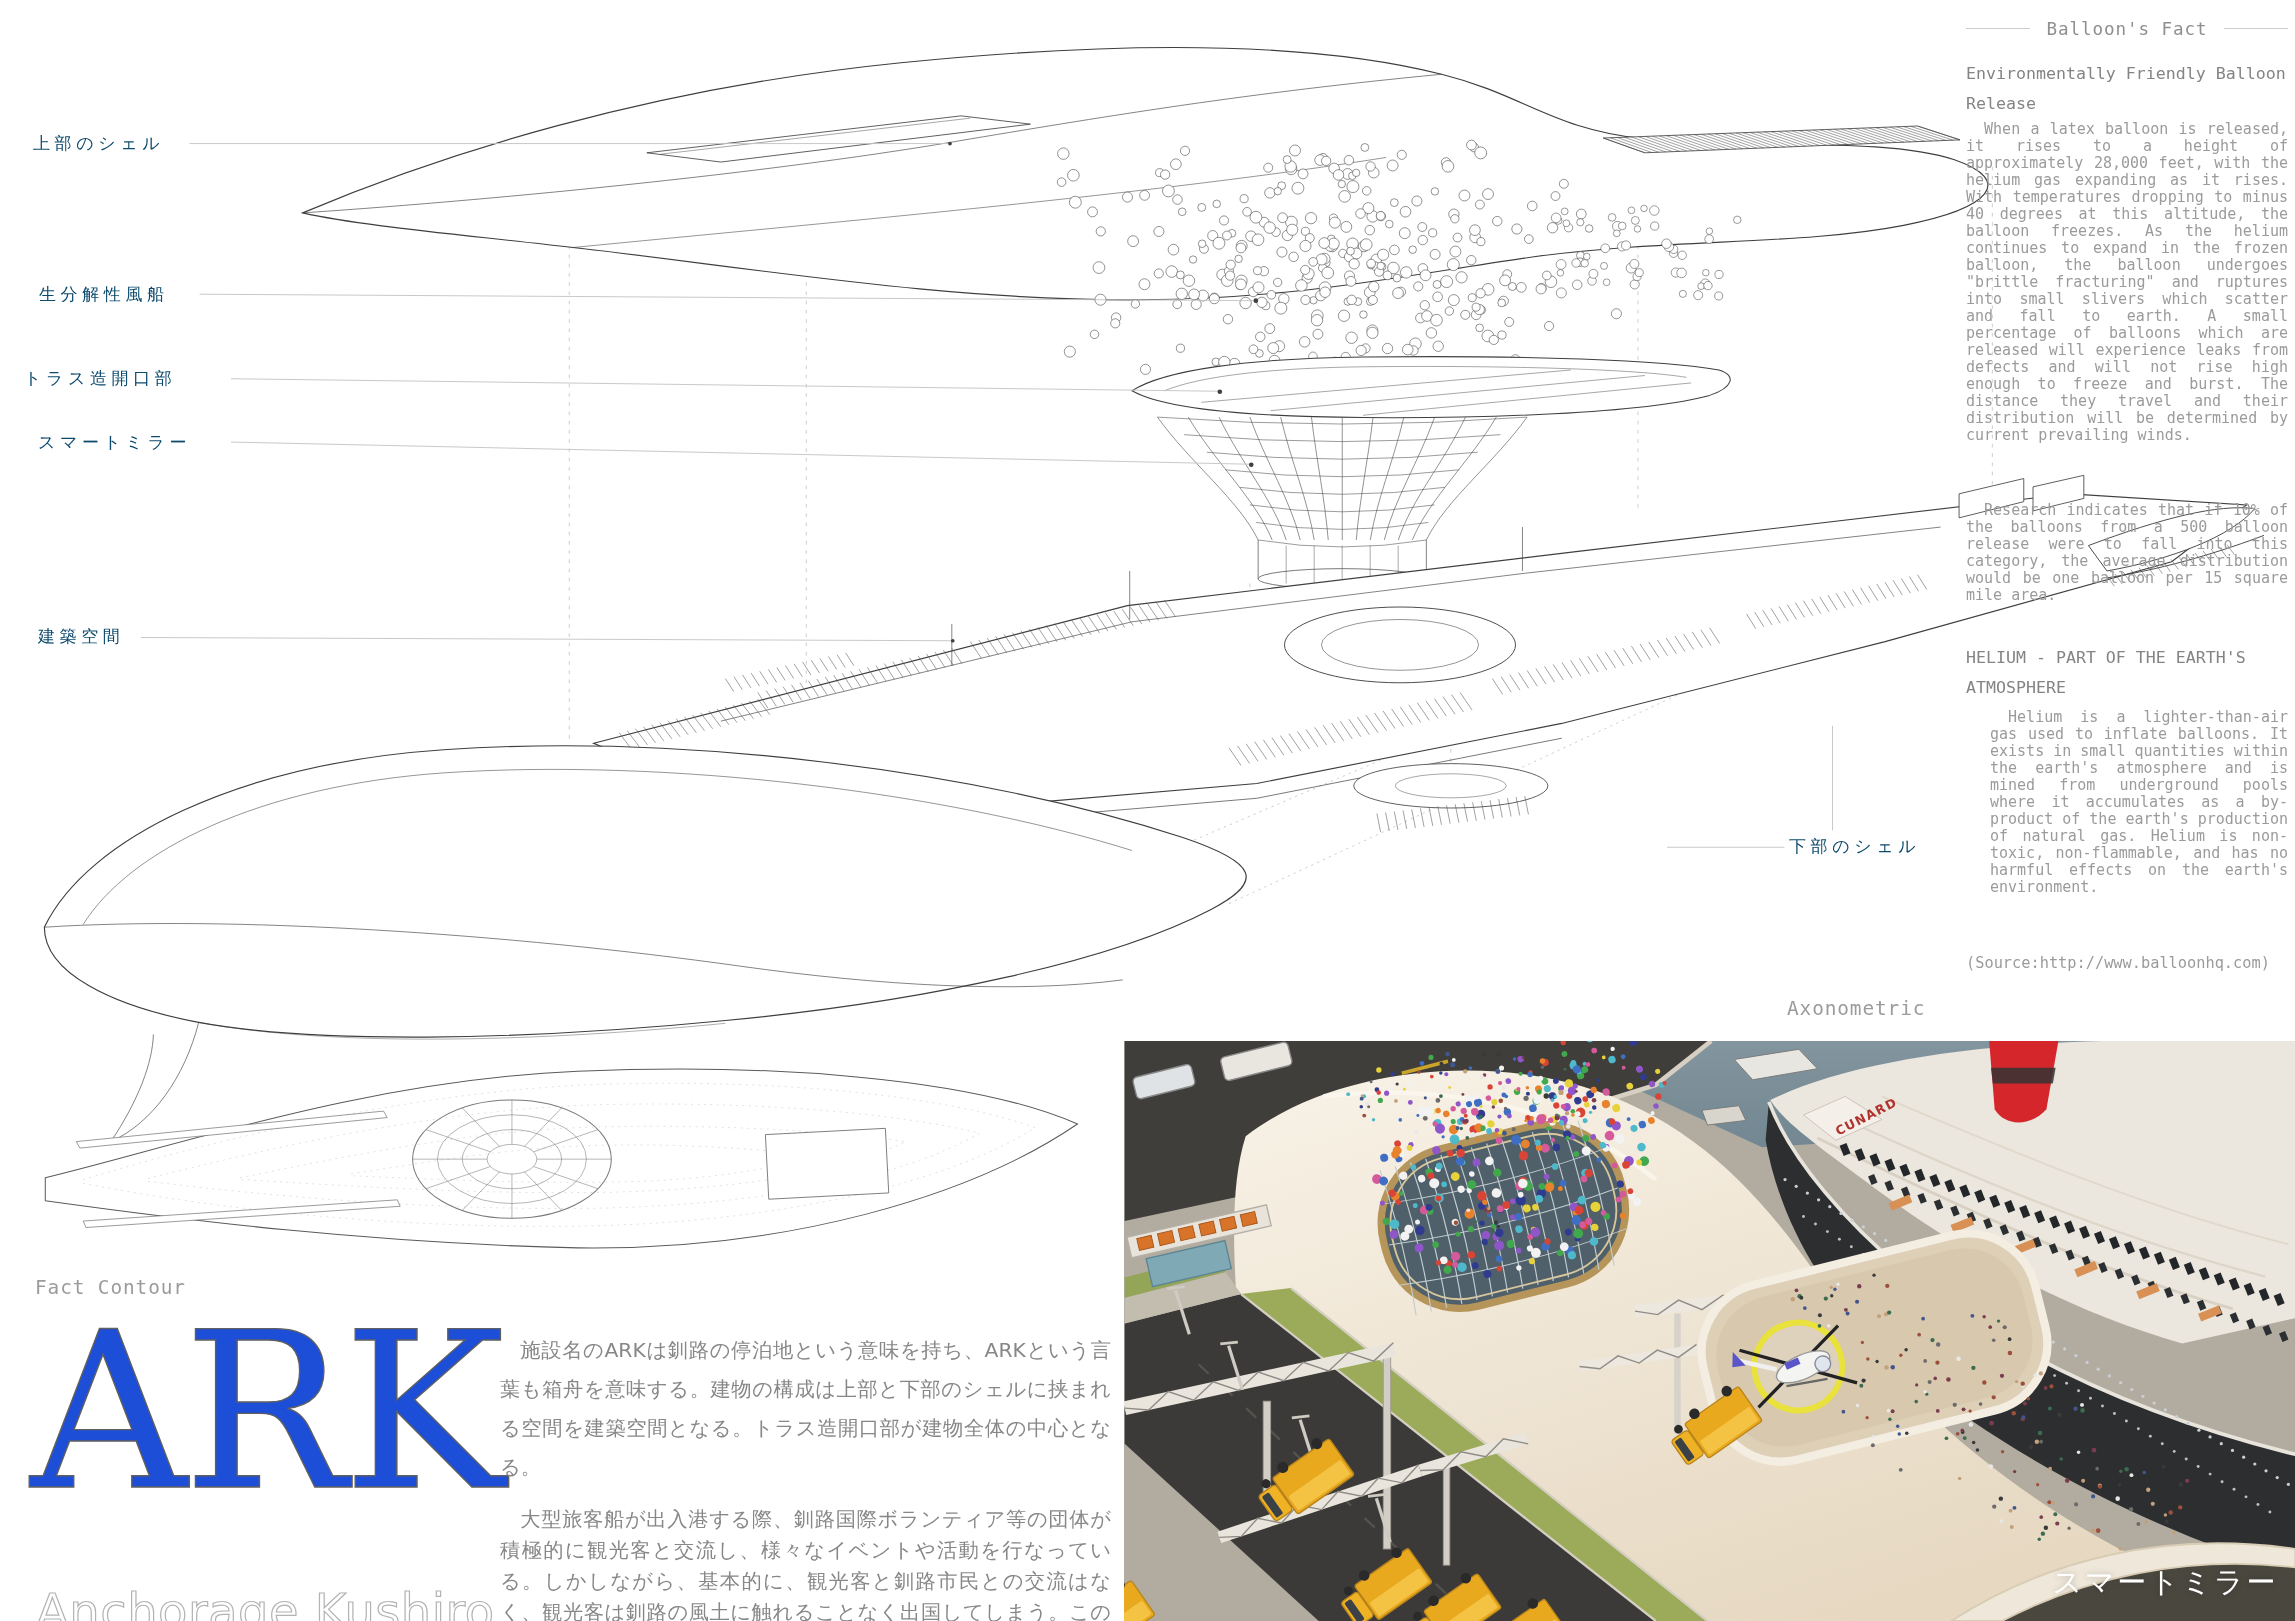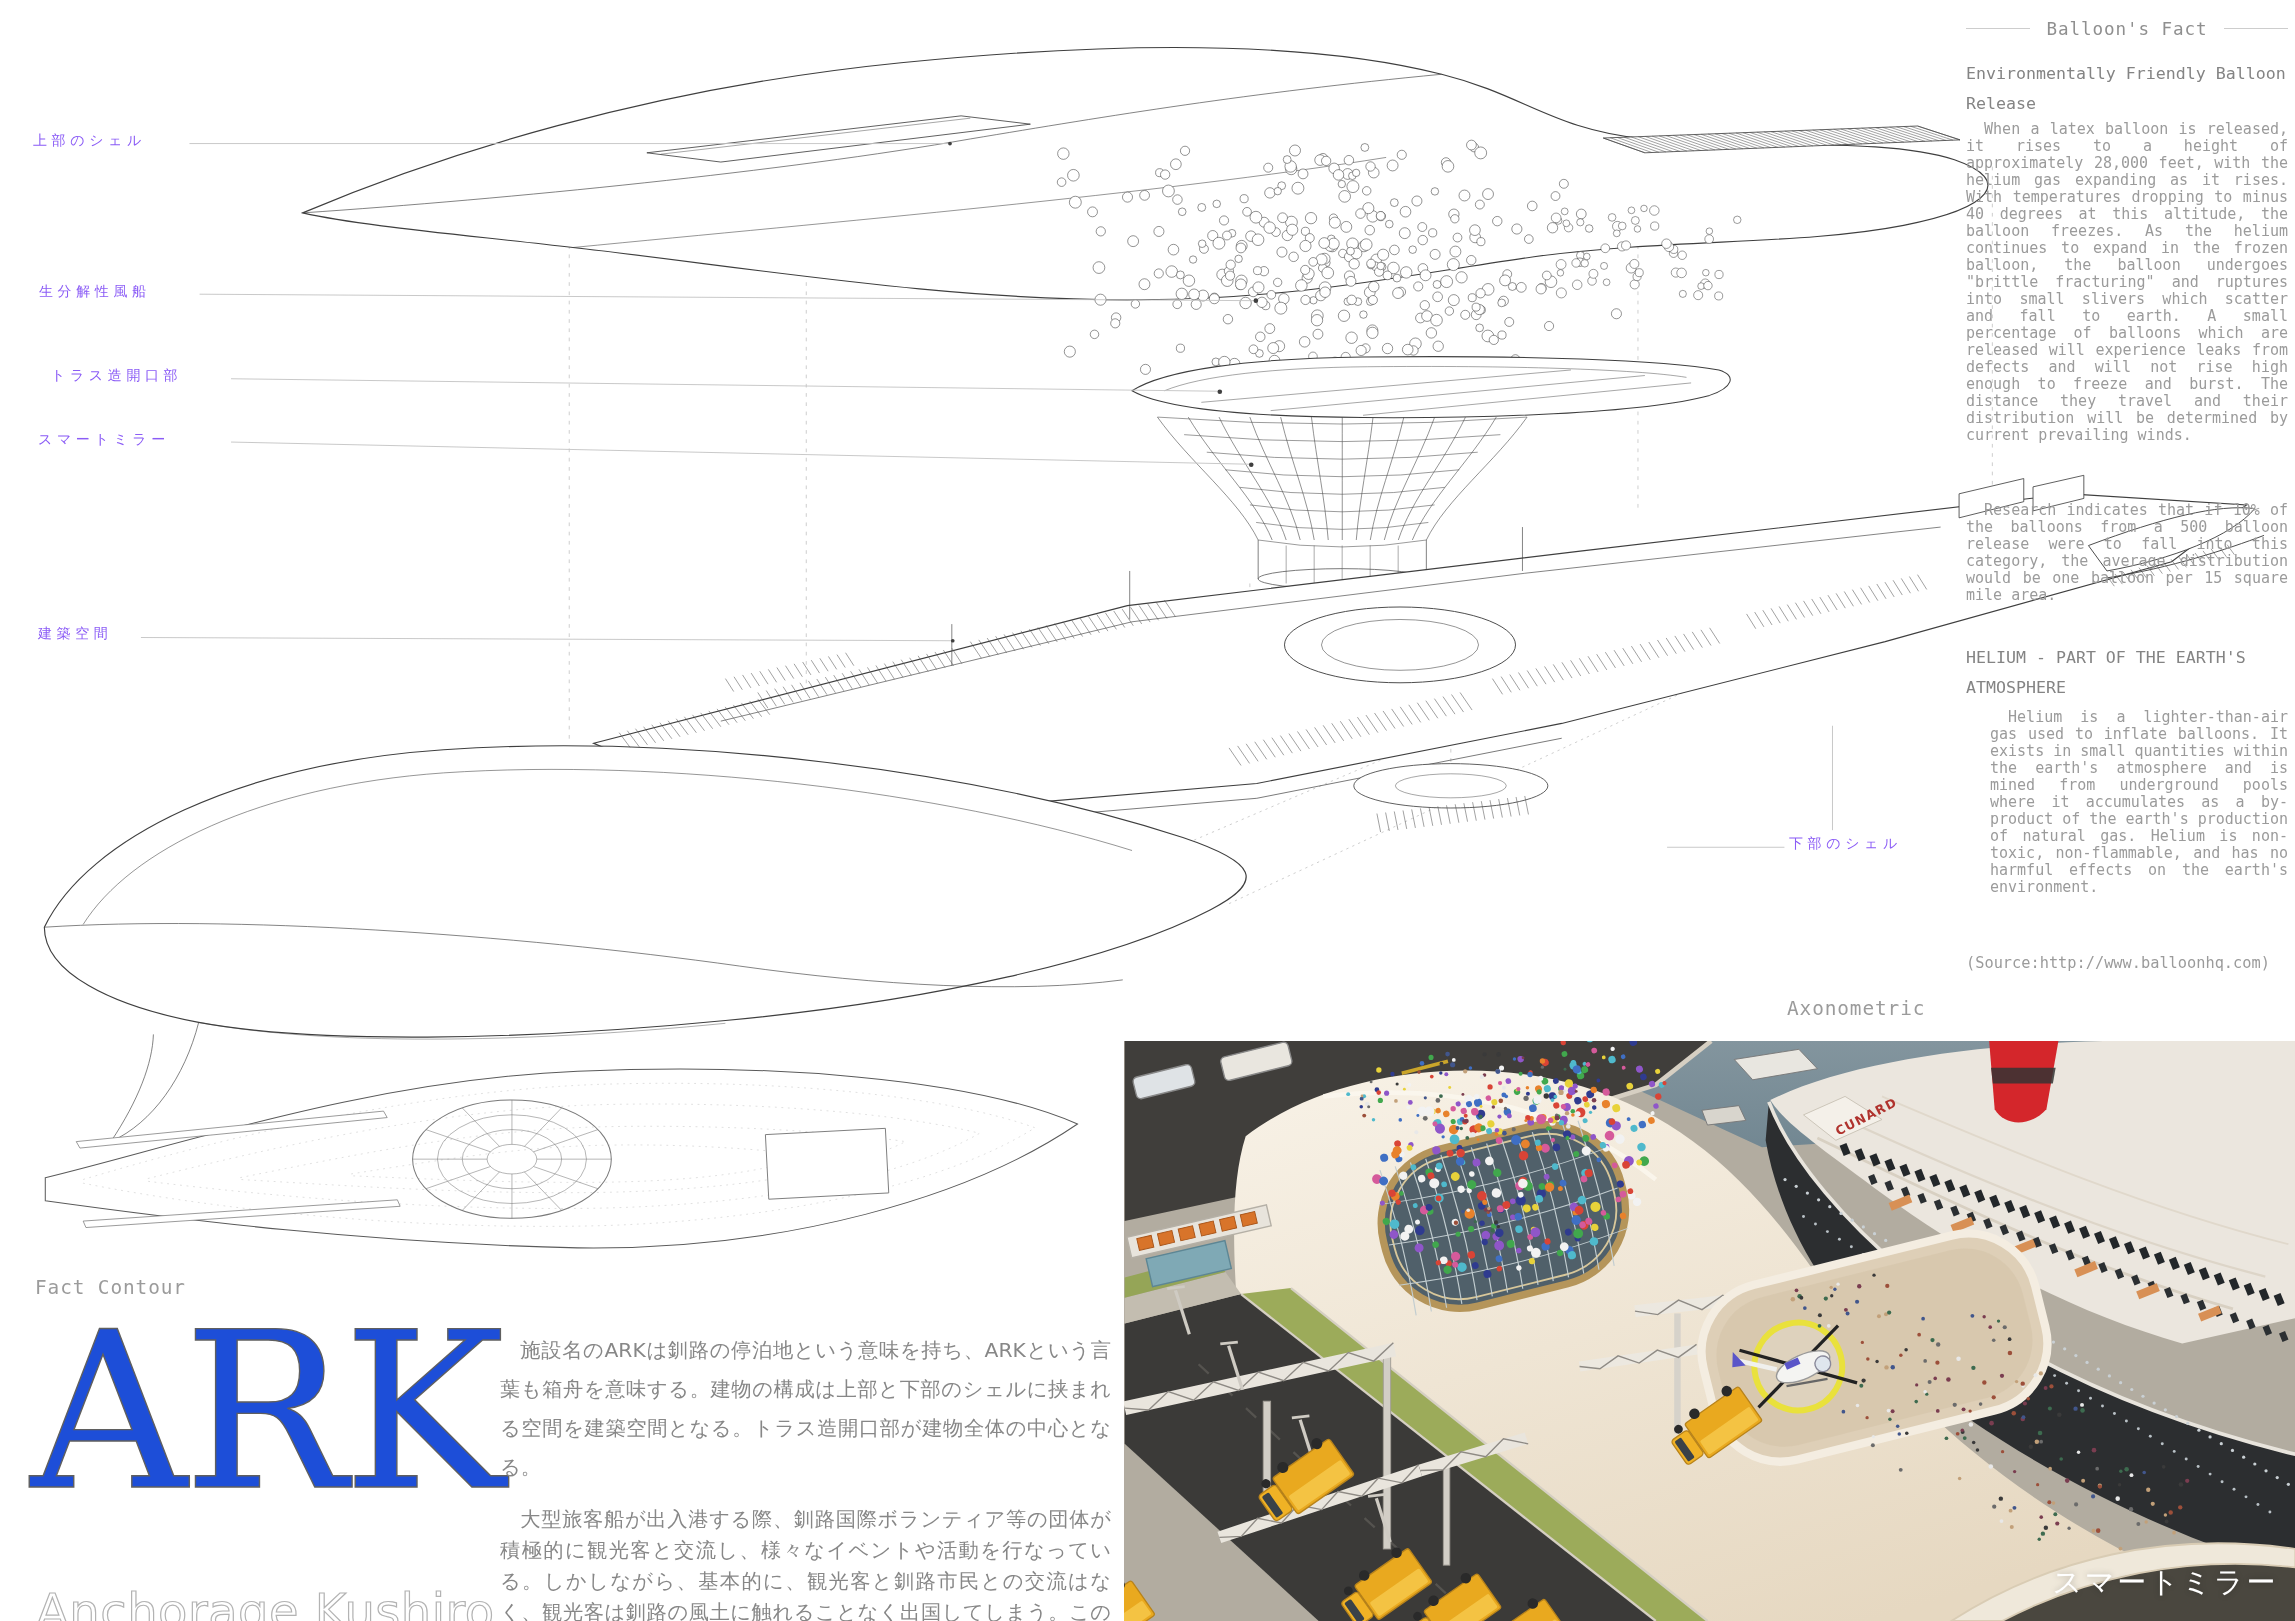--- a/index.html
+++ b/index.html
@@ -2,21 +2,21 @@
 <html style="font-size:7.4px"><head>
 <meta charset="utf-8">
 <style>
   html,body{margin:0;padding:0;}
   body{width:2295px;height:1622px;position:relative;background:#ffffff;overflow:hidden;
        font-family:"DejaVu Sans","Liberation Sans",sans-serif;}
   .mono{font-family:"DejaVu Sans Mono","Liberation Mono",monospace;}
   svg{position:absolute;left:0;top:0;}
 
   
-  .dlabel{position:absolute;color:#8b5cf6;font-size:14px;letter-spacing:4.6px;white-space:nowrap;
+  .dlabel{position:absolute;color:#0c4a6e;font-size:17px;letter-spacing:4.6px;white-space:nowrap;
           font-family:"DejaVu Sans","Liberation Sans",sans-serif;text-align:center;}
 
   .caption{position:absolute;color:#9b9b9b;font-size:19.4px;letter-spacing:0.9px;white-space:nowrap;}
 
   
   .sidebar{position:absolute;left:1966px;top:18.5px;width:322px;color:#9a9a9a;}
   .sb-header{display:flex;align-items:center;gap:17px;font-size:17.6px;color:#8f8f8f;letter-spacing:0.9px;}
   .sb-header .rule{flex:1;border-top:0.9px solid #cdcdcd;height:0;}
   .sb-title{font-size:16.6px;line-height:30.5px;color:#848484;margin-top:20.3px;}
   .sb-p{font-size:15px;line-height:17px;text-align:justify;text-indent:2ch;color:#9b9b9b;margin:0;}
@@ -781,21 +781,21 @@
       <circle cx="2708" cy="1005" r="5" stroke="none"></circle>
     <line x1="305" y1="1379" x2="2058" y2="1386"></line>
       <circle cx="2062" cy="1386" r="4" stroke="none"></circle>
     <line x1="3608" y1="1833" x2="3862" y2="1833"></line>
     <line x1="3966" y1="1570" x2="3966" y2="1796"></line>
   </g>
 </svg>
 
 <div class="dlabel" style="left:33px;top:132px">上部のシェル</div>
 <div class="dlabel" style="left:39px;top:283px">生分解性風船</div>
-<div class="dlabel" style="left:51px;top:367px">トラス造開口部</div>
+<div class="dlabel" style="left:24px;top:367px">トラス造開口部</div>
 <div class="dlabel" style="left:38px;top:431px">スマートミラー</div>
 <div class="dlabel" style="left:38px;top:625px">建築空間</div>
 <div class="dlabel" style="left:1789px;top:835px">下部のシェル</div>
 
 <div class="caption mono" style="left:1787px;top:997px">Axonometric</div>
 <div class="caption mono" style="left:35px;top:1276px">Fact Contour</div>
 
 <div class="sidebar mono">
   <div class="sb-header">
     <span class="rule"></span>

